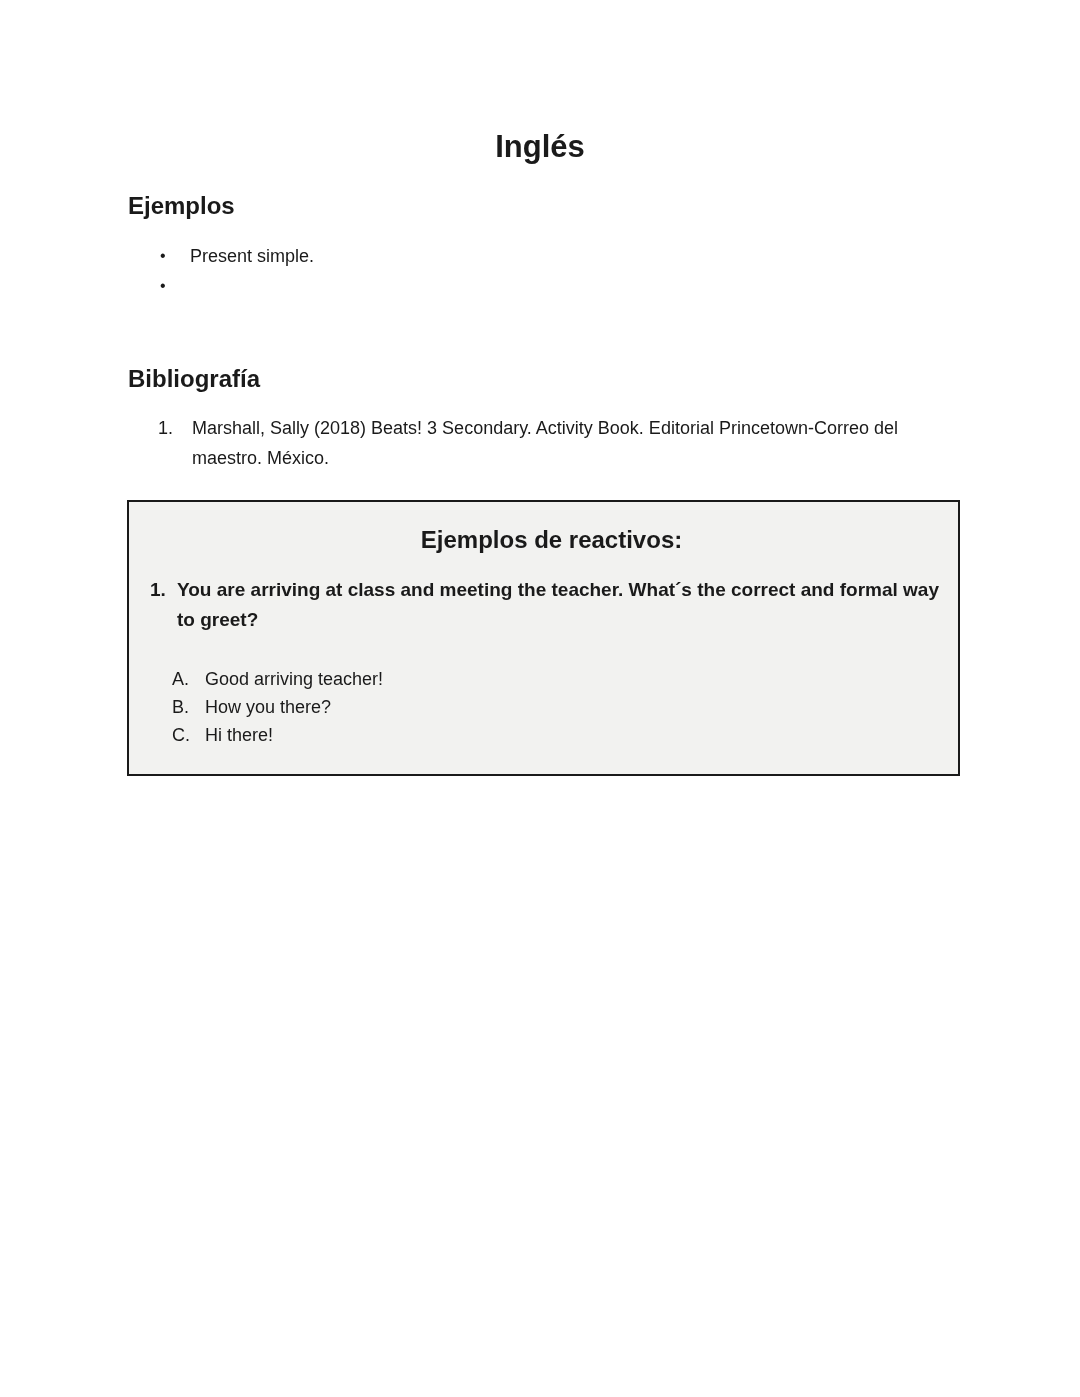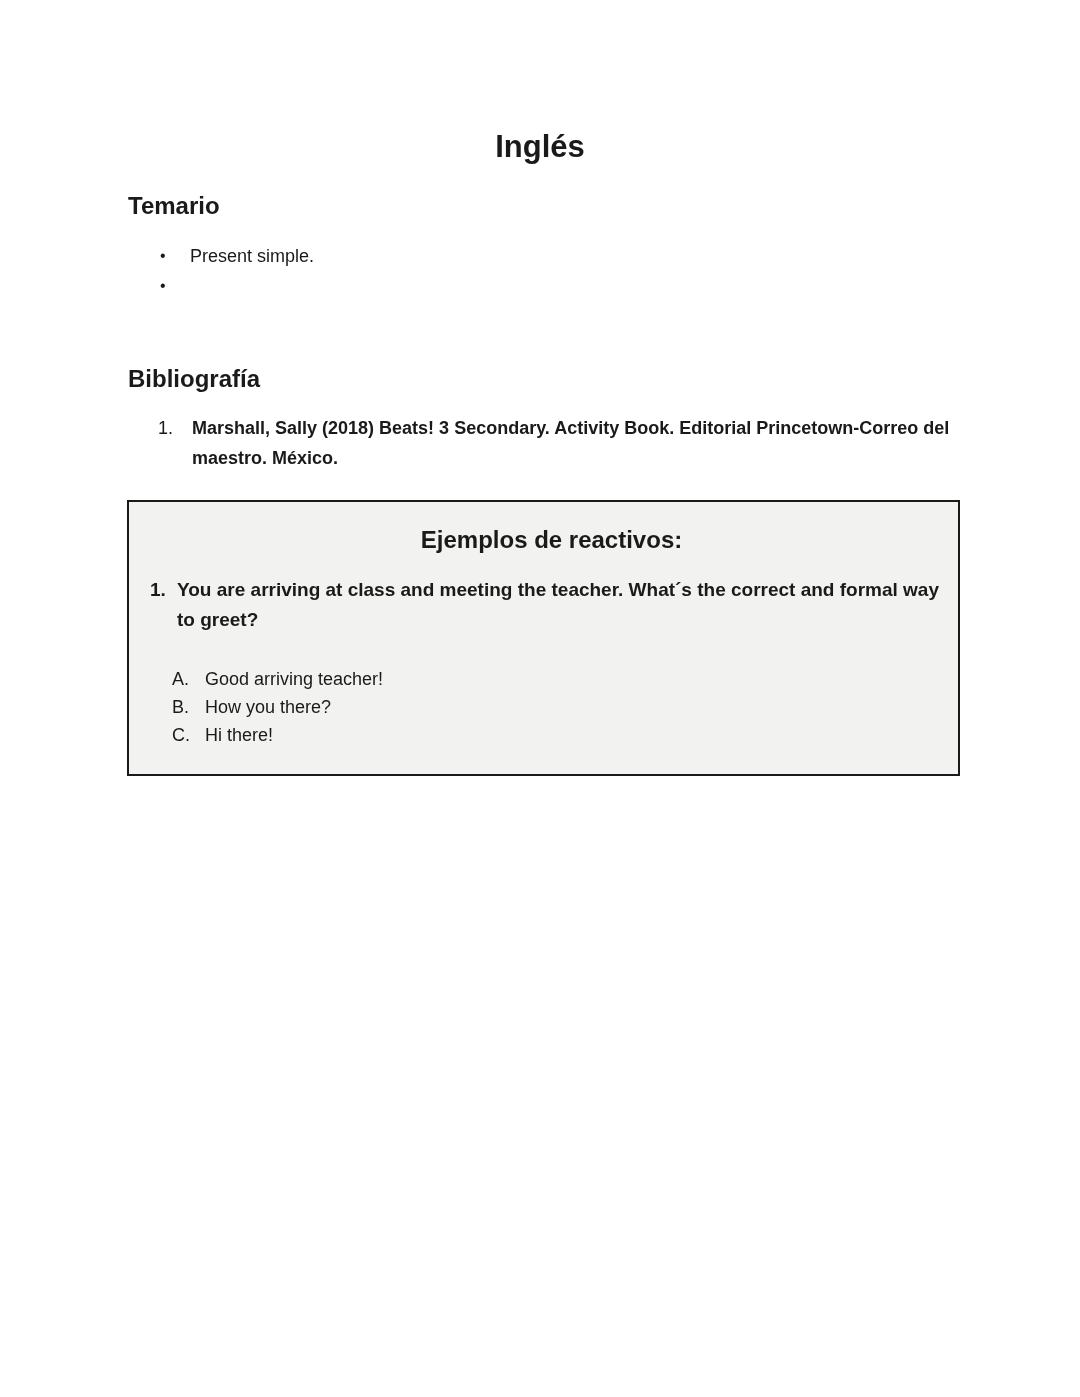--- a/index.html
+++ b/index.html
@@ -72,21 +72,21 @@
     padding: 0;
     list-style: none;
     font-size: 18px;
     line-height: 30px;
   }
   .numbered-row { display: flex; }
   .num-glyph {
     width: 34px;
     flex: 0 0 34px;
   }
-  .numbered-text { width: 766px; font-weight: bold; }
+  .numbered-text { width: 766px; }
 
   .reactivos-box {
     position: absolute;
     top: 500px;
     left: 127px;
     width: 829px;
     height: 272px;
     background: #f2f2f0;
     border: 2px solid #1a1a1a;
   }
@@ -121,21 +121,21 @@
     width: 33px;
   }
 </style>
 </head>
 <body>
 
 <div class="page">
 
   <h1 class="doc-title">Inglés</h1>
 
-  <h2 class="section-heading temario-heading">Temario</h2>
+  <h2 class="section-heading temario-heading">Ejemplos</h2>
 
   <ul class="bullet-list">
     <li class="bullet-row">
       <span class="bullet-glyph">•</span>
       <span>Present simple.</span>
     </li>
     <li class="bullet-row">
       <span class="bullet-glyph">•</span>
     </li>
   </ul>

